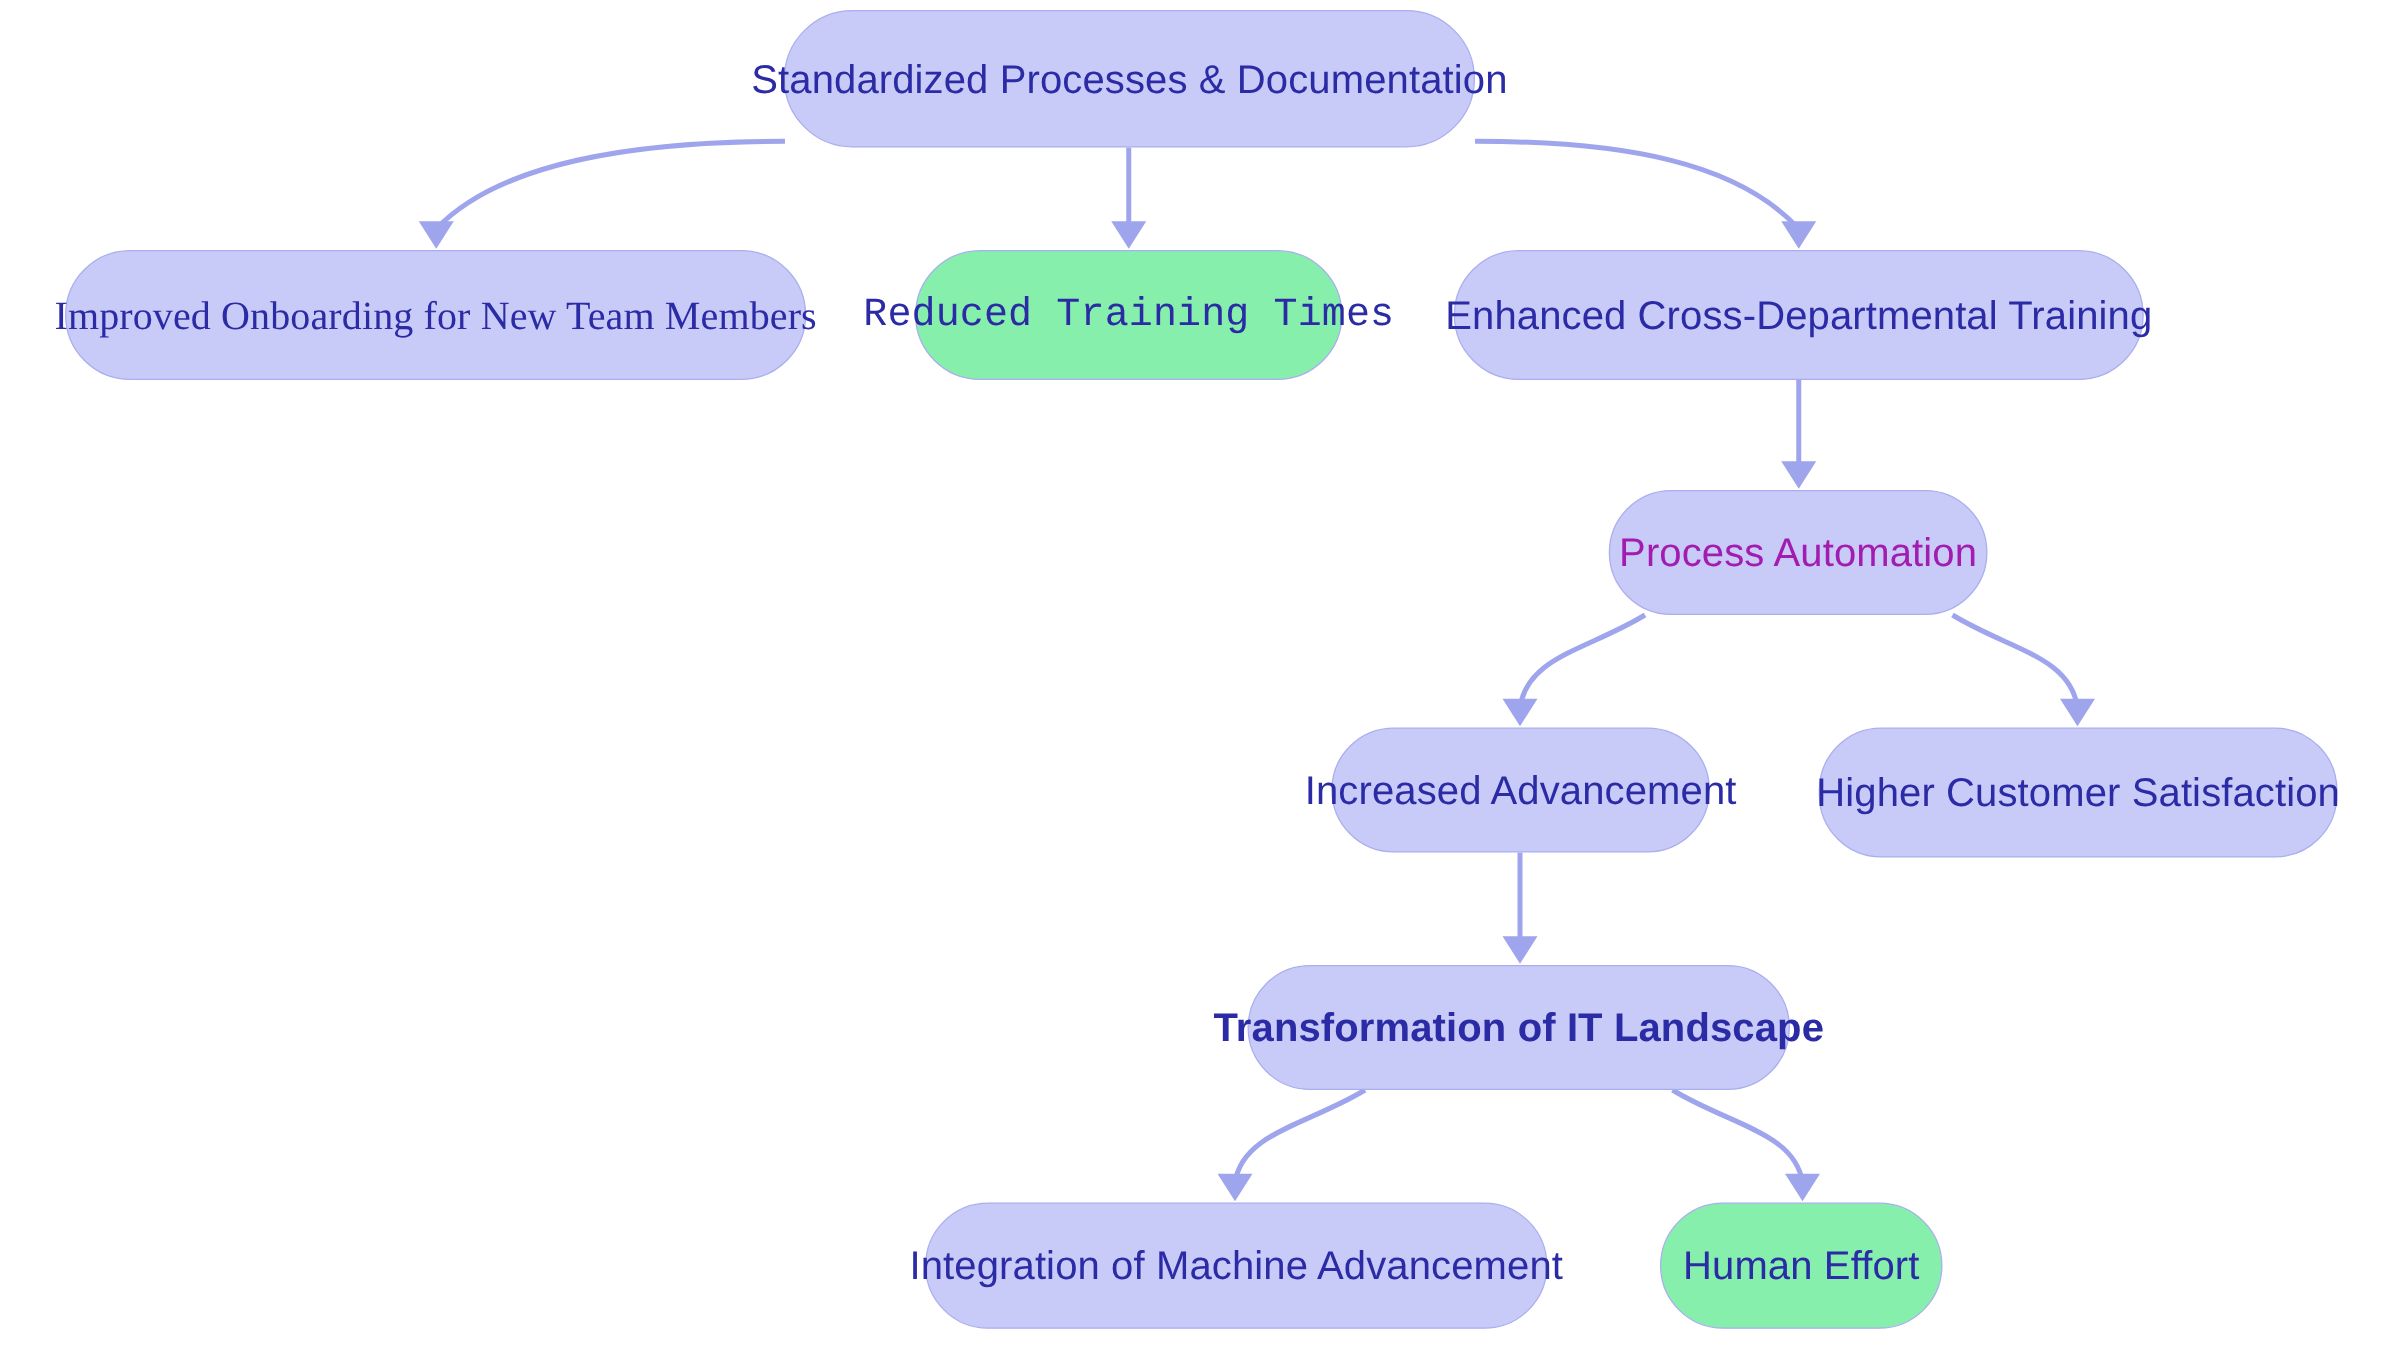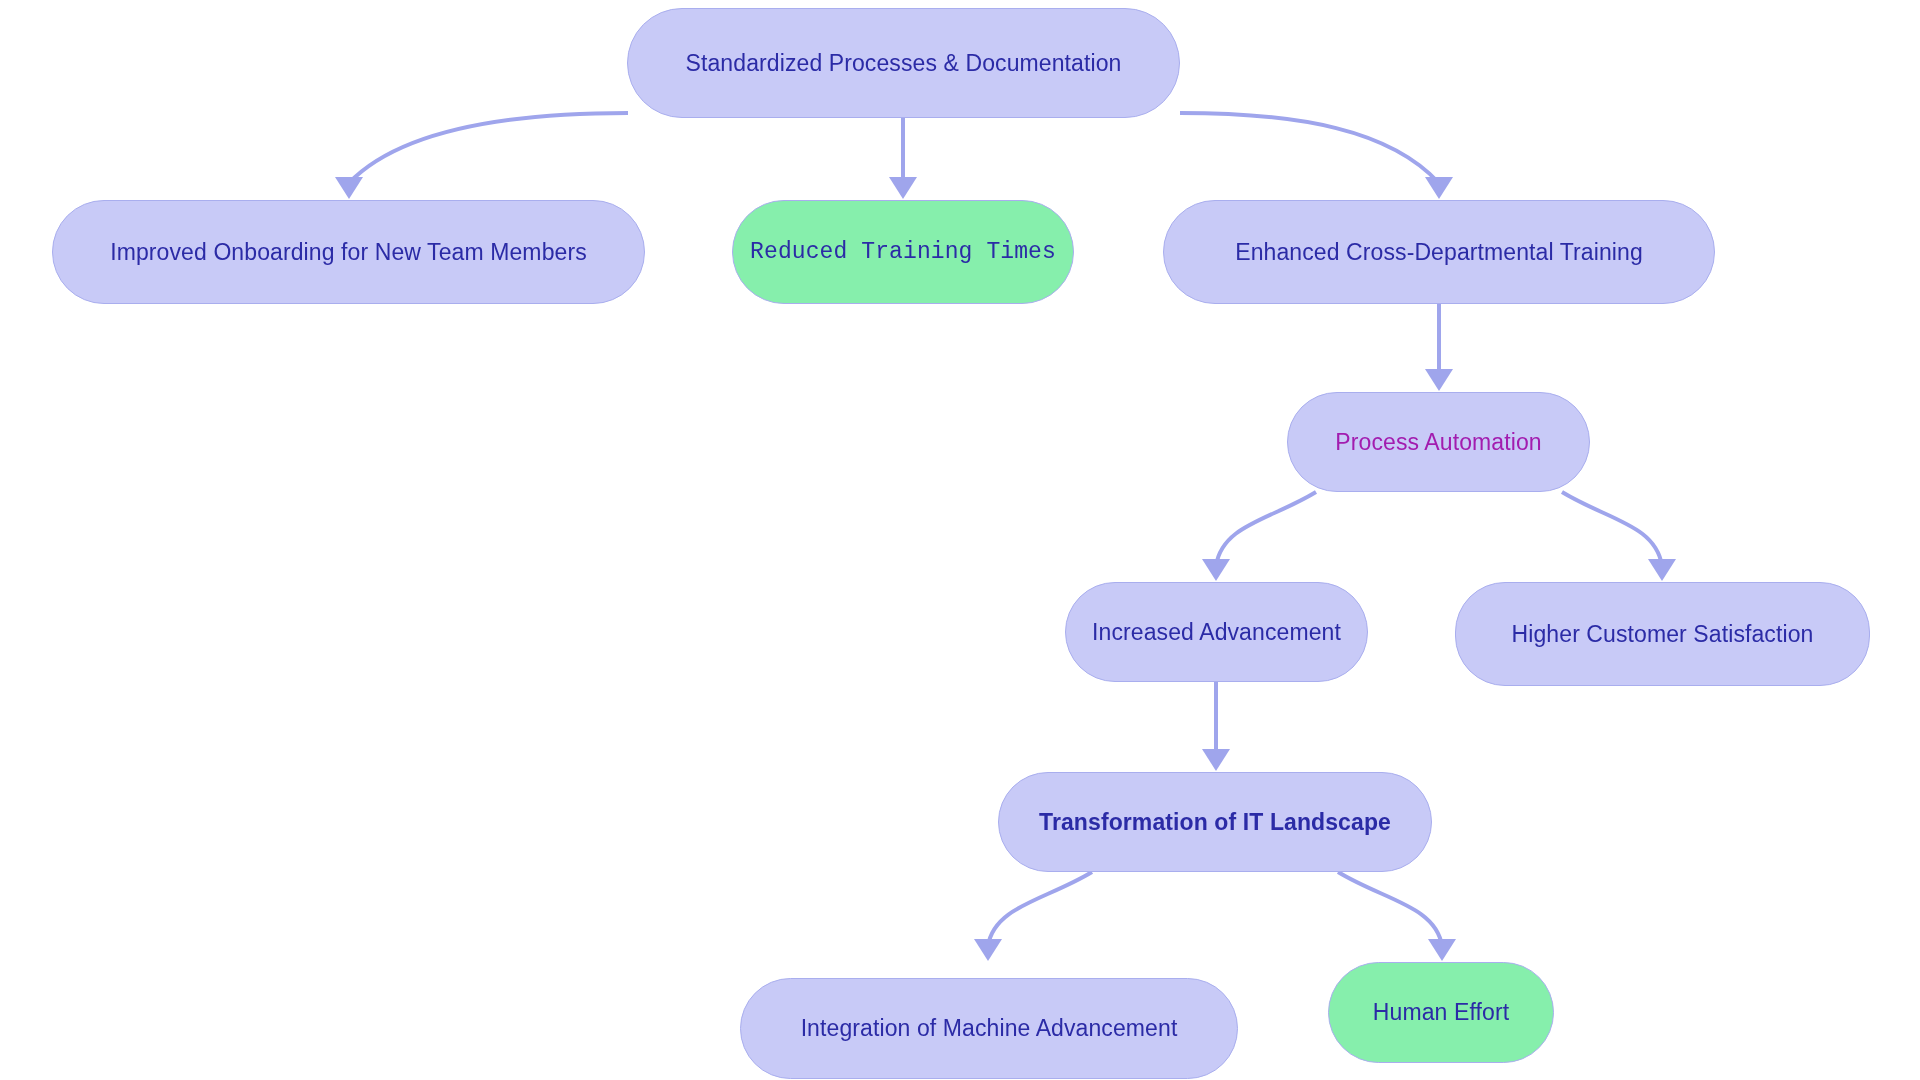--- a/index.html
+++ b/index.html
@@ -29,21 +29,21 @@
   .node {
     position: absolute;
     box-sizing: border-box;
     display: flex;
     align-items: center;
     justify-content: center;
     background: #c8caf7;
     border: 1.6px solid #a9aeee;
     border-radius: 60px;
     color: #2b2ba6;
-    font-size: 23px;
+    font-size: 32px;
     font-weight: 400;
     letter-spacing: 0.1px;
     line-height: 1.15;
     white-space: nowrap;
     text-align: center;
     padding: 0 26px;
   }
   .node-label {
     display: block;
     pointer-events: none;
@@ -76,42 +76,42 @@
         <polygon points="1202,749 1230,749 1216,771" fill="#9fa5ec"></polygon>
         <polygon points="974,939 1002,939 988,961" fill="#9fa5ec"></polygon>
         <polygon points="1428,939 1456,939 1442,961" fill="#9fa5ec"></polygon>
       </g>
   </svg>
 
   <div id="nodes-layer">
       <div class="node" style="left: 627px; top: 8px; width: 553px; height: 110px; background: rgb(200, 202, 247); border-color: rgb(169, 174, 238); color: rgb(43, 43, 166); border-radius: 55px;">
         <span class="node-label">Standardized Processes &amp; Documentation</span>
       </div>
-      <div class="node" style="left: 52px; top: 200px; width: 593px; height: 104px; background: rgb(200, 202, 247); border-color: rgb(169, 174, 238); color: rgb(43, 43, 166); border-radius: 52px;">
+      <div class="node" style="left: 52px; top: 200px; width: 593px; height: 104px; background: rgb(200, 202, 247); border-color: rgb(169, 174, 238); color: rgb(43, 43, 166); border-radius: 52px; font-family: Liberation Serif, serif;">
         <span class="node-label">Improved Onboarding for New Team Members</span>
       </div>
       <div class="node" style="left: 732px; top: 200px; width: 342px; height: 104px; background: #86efac; border-color: rgb(169, 174, 238); color: rgb(43, 43, 166); border-radius: 52px; font-family: Liberation Mono, monospace;">
         <span class="node-label">Reduced Training Times</span>
       </div>
       <div class="node" style="left: 1163px; top: 200px; width: 552px; height: 104px; background: rgb(200, 202, 247); border-color: rgb(169, 174, 238); color: rgb(43, 43, 166); border-radius: 52px;">
         <span class="node-label">Enhanced Cross-Departmental Training</span>
       </div>
       <div class="node" style="left: 1287px; top: 392px; width: 303px; height: 100px; background: rgb(200, 202, 247); border-color: rgb(169, 174, 238); color: #a21caf; border-radius: 50px;">
         <span class="node-label">Process Automation</span>
       </div>
       <div class="node" style="left: 1065px; top: 582px; width: 303px; height: 100px; background: rgb(200, 202, 247); border-color: rgb(169, 174, 238); color: rgb(43, 43, 166); border-radius: 50px;">
         <span class="node-label">Increased Advancement</span>
       </div>
       <div class="node" style="left: 1455px; top: 582px; width: 415px; height: 104px; background: rgb(200, 202, 247); border-color: rgb(169, 174, 238); color: rgb(43, 43, 166); border-radius: 50px;">
         <span class="node-label">Higher Customer Satisfaction</span>
       </div>
       <div class="node" style="left: 998px; top: 772px; width: 434px; height: 100px; background: rgb(200, 202, 247); border-color: rgb(169, 174, 238); color: rgb(43, 43, 166); border-radius: 50px; font-weight: bold;">
         <span class="node-label">Transformation of IT Landscape</span>
       </div>
-      <div class="node" style="left: 740px; top: 962px; width: 498px; height: 101px; background: rgb(200, 202, 247); border-color: rgb(169, 174, 238); color: rgb(43, 43, 166); border-radius: 50.5px; margin-top: 16px;">
+      <div class="node" style="left: 740px; top: 962px; width: 498px; height: 101px; background: rgb(200, 202, 247); border-color: rgb(169, 174, 238); color: rgb(43, 43, 166); border-radius: 50.5px;">
         <span class="node-label">Integration of Machine Advancement</span>
       </div>
       <div class="node" style="left: 1328px; top: 962px; width: 226px; height: 101px; background: #86efac; border-color: rgb(169, 174, 238); color: rgb(43, 43, 166); border-radius: 50.5px;">
         <span class="node-label">Human Effort</span>
       </div>
     </div>
 
 </div>
 
 </body></html>

